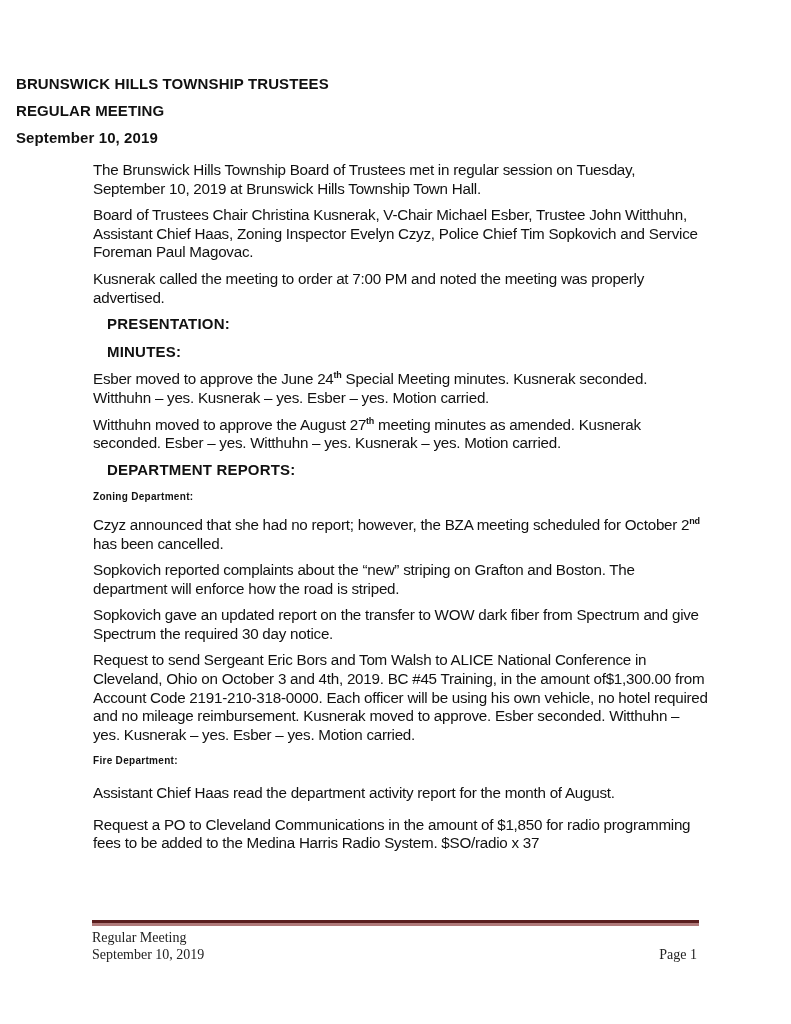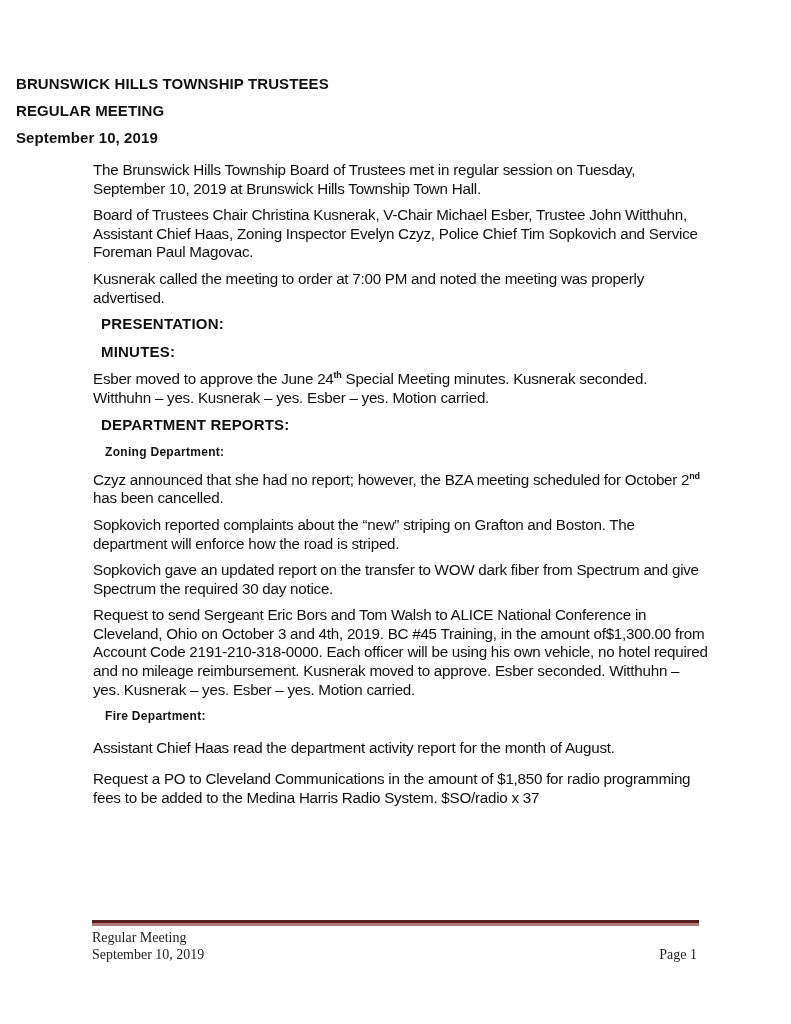--- a/index.html
+++ b/index.html
@@ -44,27 +44,27 @@
       line-height: 18.6px;
       letter-spacing: -0.25px;
     }
     .body p {
       margin: 0 0 8px 0;
     }
     .sec {
       font-weight: bold;
       font-size: 15px;
       letter-spacing: 0.2px;
-      margin: 0 0 9px 8px;
+      margin: 0 0 9px 14px;
     }
     .sub {
       font-weight: bold;
-      font-size: 12px;
+      font-size: 10px;
       letter-spacing: 0.3px;
-      margin: 0 0 9px 12px;
+      margin: 0 0 9px 0;
     }
     sup {
       font-size: 9px;
       line-height: 0;
       vertical-align: 6px;
       font-weight: bold;
     }
     .gap-lg { margin-bottom: 13px !important; }
 
     .rule-dark {
@@ -110,20 +110,21 @@
 
   <div class="body">
     <p>The Brunswick Hills Township Board of Trustees met in regular session on Tuesday, September 10, 2019 at Brunswick Hills Township Town Hall.</p>
     <p>Board of Trustees Chair Christina Kusnerak, V-Chair Michael Esber, Trustee John Witthuhn, Assistant Chief Haas, Zoning Inspector Evelyn Czyz, Police Chief Tim Sopkovich and Service Foreman Paul Magovac.</p>
     <p>Kusnerak called the meeting to order at 7:00 PM and noted the meeting was properly advertised.</p>
 
     <div class="sec">PRESENTATION:</div>
 
     <div class="sec">MINUTES:</div>
     <p><span>Esber moved to approve the June 24</span><sup>th</sup><span> Special Meeting minutes. Kusnerak seconded. Witthuhn – yes. Kusnerak – yes. Esber – yes. Motion carried.</span></p>
+    <p><span>Witthuhn moved to approve the August 27</span><sup>th</sup><span> meeting minutes as amended. Kusnerak seconded. Esber – yes. Witthuhn – yes. Kusnerak – yes. Motion carried.</span></p>
 
     <div class="sec">DEPARTMENT REPORTS:</div>
 
     <div class="sub">Zoning Department:</div>
     <p><span>Czyz announced that she had no report; however, the BZA meeting scheduled for October 2</span><sup>nd</sup><span> has been cancelled.</span></p>
 
     <p>Sopkovich reported complaints about the “new” striping on Grafton and Boston. The department will enforce how the road is striped.</p>
     <p>Sopkovich gave an updated report on the transfer to WOW dark fiber from Spectrum and give Spectrum the required 30 day notice.</p>
     <p>Request to send Sergeant Eric Bors and Tom Walsh to ALICE National Conference in Cleveland, Ohio on October 3 and 4th, 2019. BC #45 Training, in the amount of$1,300.00 from Account Code 2191-210-318-0000. Each officer will be using his own vehicle, no hotel required and no mileage reimbursement. Kusnerak moved to approve. Esber seconded. Witthuhn – yes. Kusnerak – yes. Esber – yes. Motion carried.</p>
 

